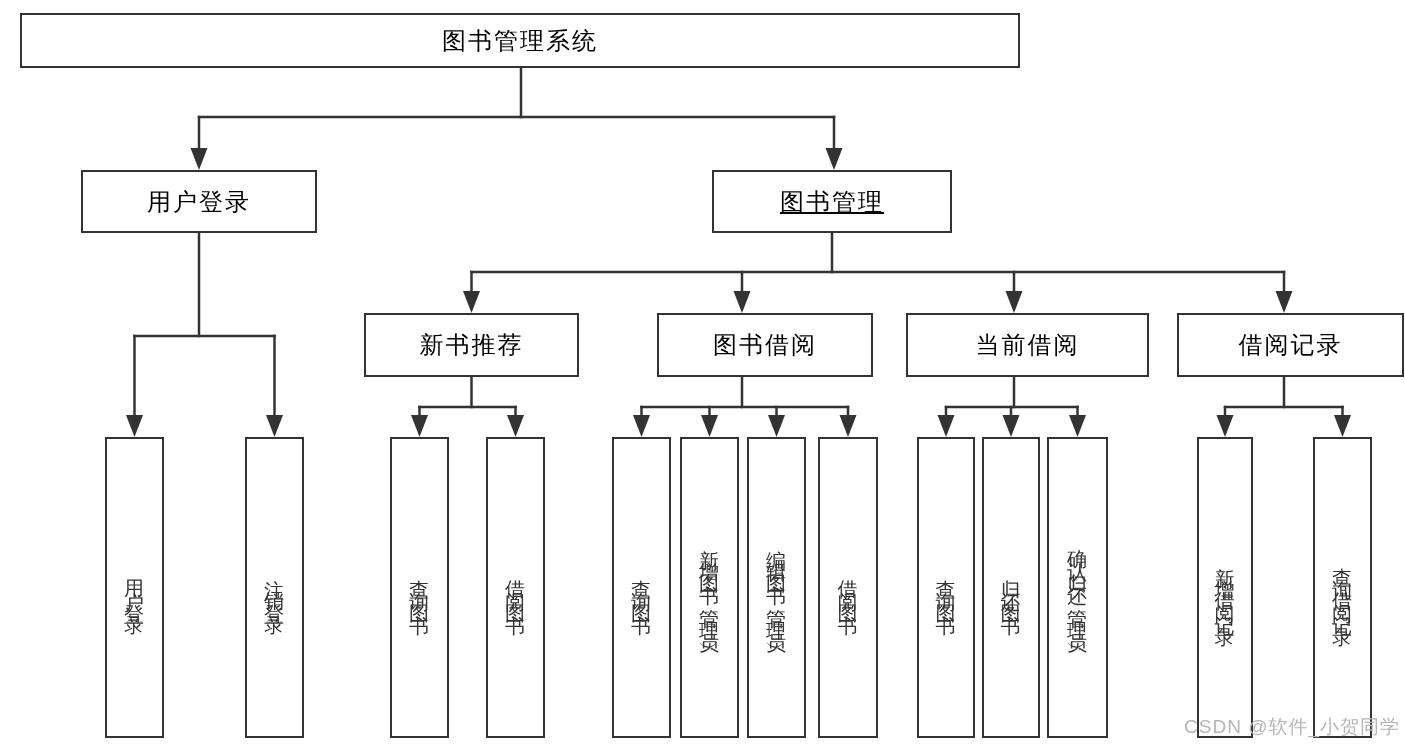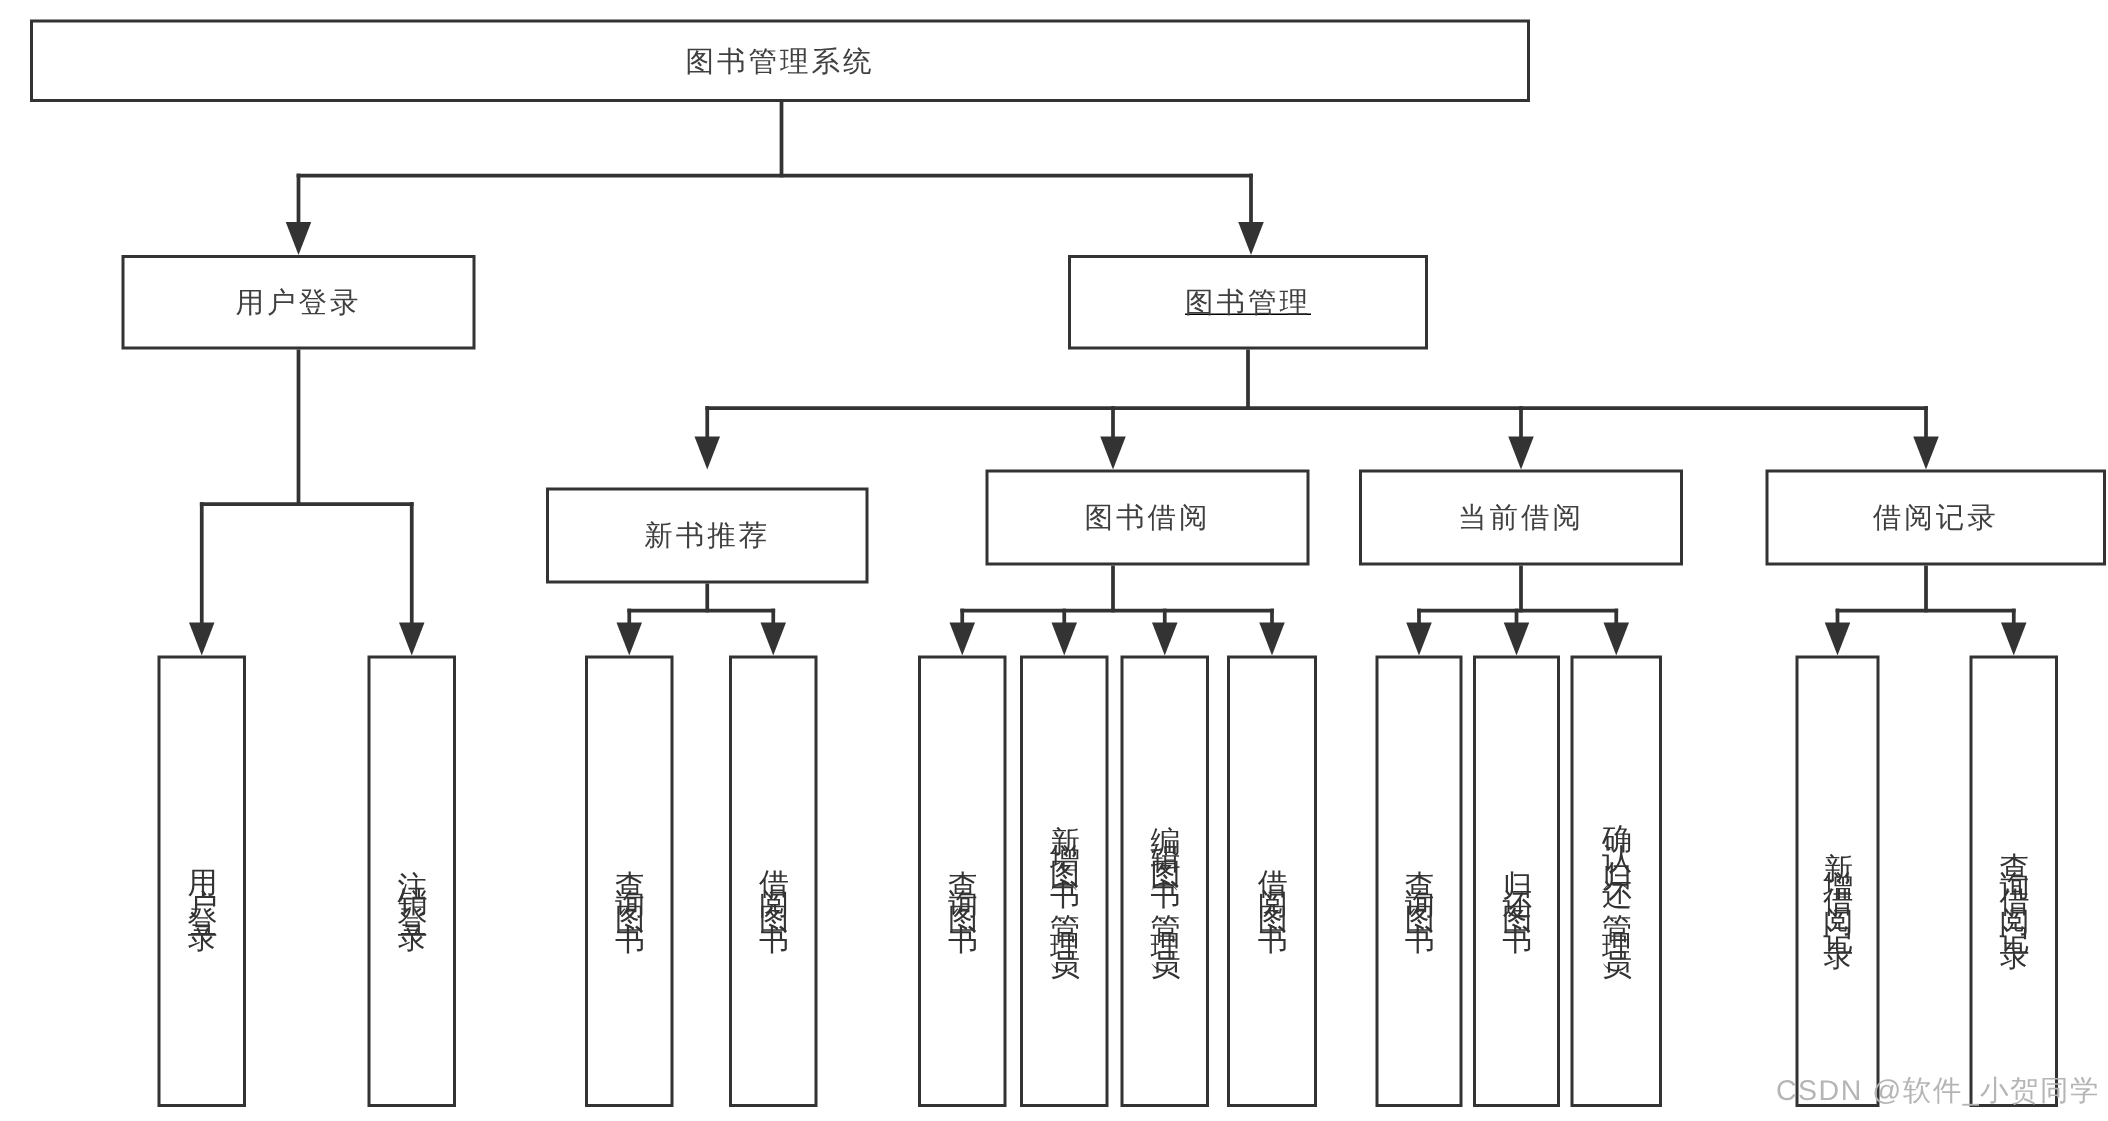--- a/index.html
+++ b/index.html
@@ -20,23 +20,23 @@
     position: absolute;
     box-sizing: border-box;
     border: 2.5px solid #333333;
     background: #ffffff;
     display: flex;
     align-items: center;
     justify-content: center;
     z-index: 2;
   }
   .hbox span {
-    font-size: 19px;
+    font-size: 24px;
     letter-spacing: 2px;
-    color: #404040;
+    color: #000000;
     white-space: nowrap;
   }
   .vbox {
     position: absolute;
     box-sizing: border-box;
     border: 2.5px solid #333333;
     background: #ffffff;
     display: flex;
     align-items: center;
     justify-content: center;
@@ -49,23 +49,23 @@
     letter-spacing: 12px;
     color: #333333;
     line-height: 1;
   }
   
   .n-root  { left: 20px;   top: 13px;  width: 1000px; height: 55px; }
   
   .n-login { left: 81px;   top: 170px; width: 236px;  height: 63px; }
   .n-mgmt  { left: 712px;  top: 170px; width: 240px;  height: 63px; text-decoration: underline; }
   
-  .n-s1 { left: 364px;  top: 313px; width: 215px; height: 64px; margin-top: 12px; }
+  .n-s1 { left: 364px;  top: 313px; width: 215px; height: 64px; }
   .n-s2 { left: 634px;  top: 313px; width: 216px; height: 64px; margin-left: 23px; }
-  .n-s3 { left: 906px;  top: 313px; width: 216px; height: 64px; text-align: center; }
+  .n-s3 { left: 906px;  top: 313px; width: 243px; height: 64px; text-align: center; }
   .n-s4 { left: 1177px; top: 313px; width: 227px; height: 64px; }
   
   .leaf { top: 437px; height: 301px; }
   .n-l1  { left: 105px;  width: 59px; }
   .n-l2  { left: 245px;  width: 59px; }
   .n-l3  { left: 390px;  width: 59px; }
   .n-l4  { left: 486px;  width: 59px; }
   .n-l5  { left: 612px;  width: 59px; }
   .n-l6  { left: 680px;  width: 59px; }
   .n-l7  { left: 747px;  width: 59px; }

